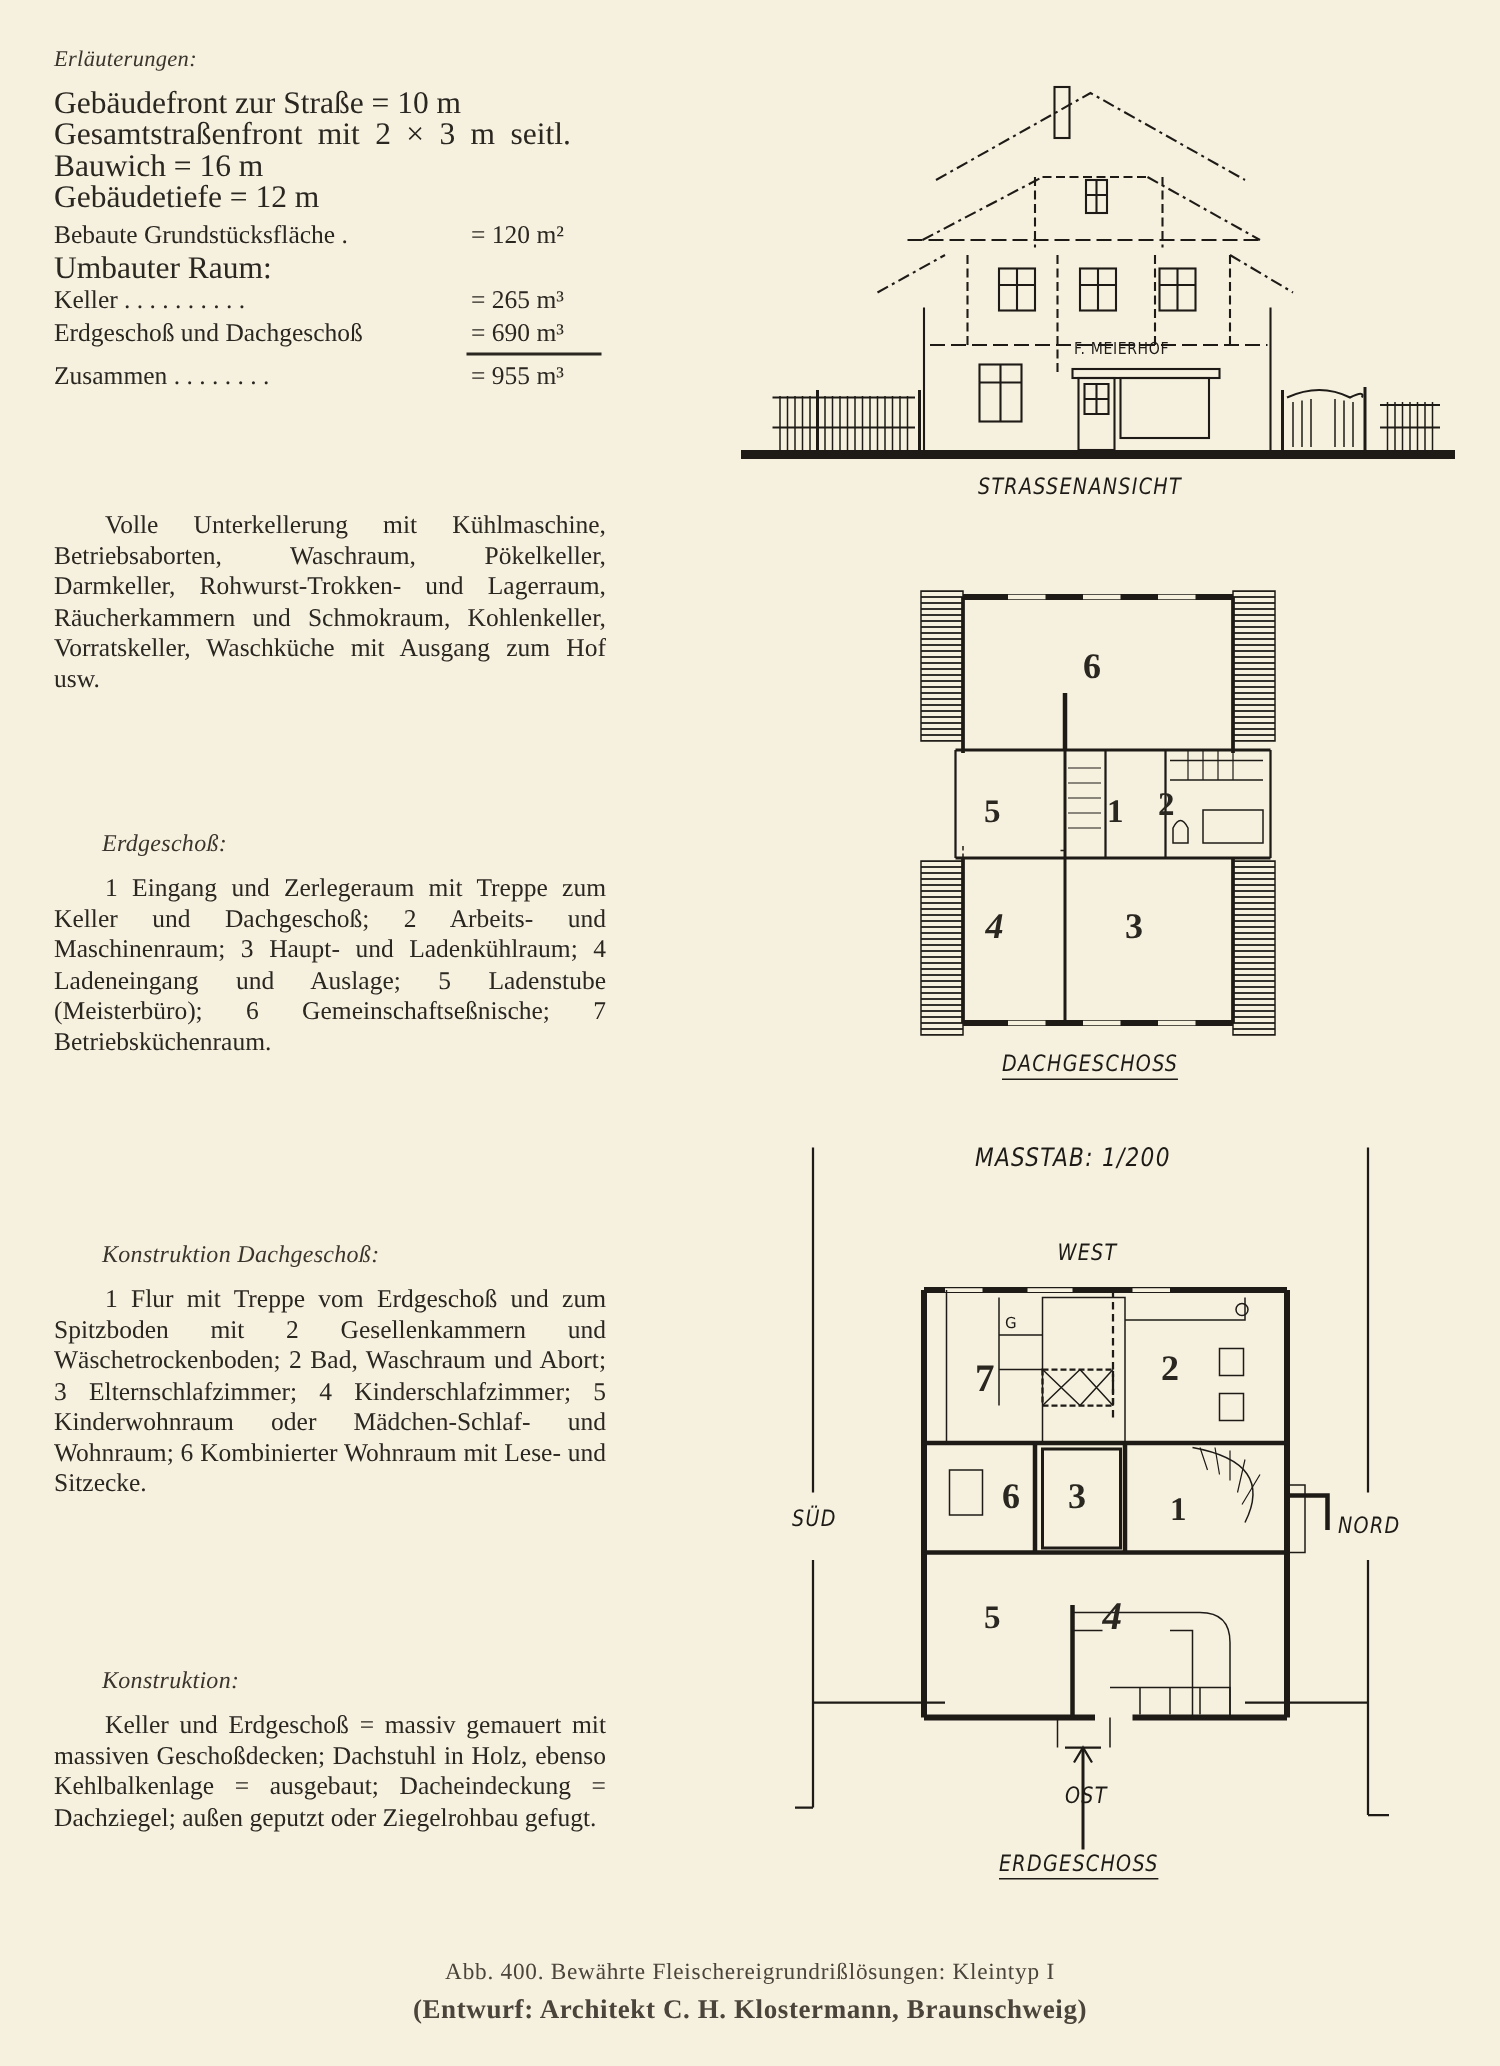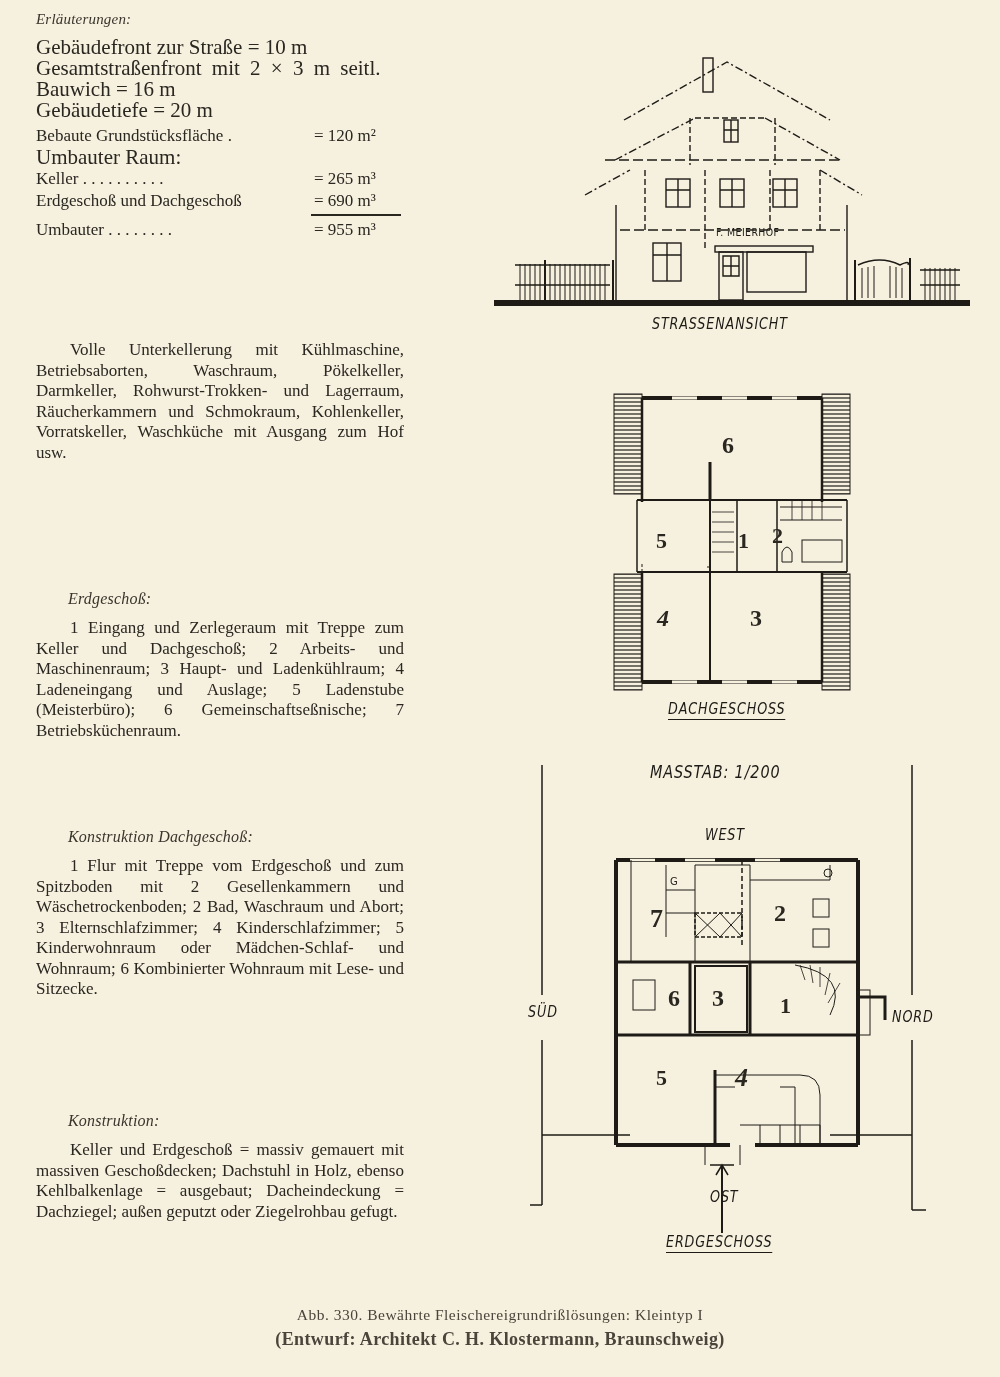--- a/index.html
+++ b/index.html
@@ -3,21 +3,21 @@
   <meta charset="utf-8">
   <style>
     html, body { margin: 0; padding: 0; }
     body {
       width: 1000px; height: 1377px; position: relative; overflow: hidden;
       background: #f6f1df;
       color: #2a2620;
       font-family: "Liberation Serif", "DejaVu Serif", serif;
     }
     .page { position: absolute; inset: 0; }
-    .col-left { position: absolute; left: 36px; top: 11px; width: 368px; }
+    .col-left { position: absolute; left: 36px; top: 32px; width: 368px; }
     .heading-it { font-style: italic; font-size: 15px; letter-spacing: 0.2px; color: #3a352c; }
     .stat-line { font-size: 21px; line-height: 21px; white-space: nowrap; }
     .stat-row { display: flex; font-size: 17px; line-height: 22px; }
     .stat-row .lbl { flex: 1; white-space: nowrap; overflow: hidden; }
     .stat-row .val { width: 90px; text-align: left; white-space: nowrap; }
     .sum-rule { margin-left: 275px; width: 90px; border-top: 2px solid #2a2620; margin-top: 2px; margin-bottom: 3px; }
     .para { font-size: 17px; line-height: 20.5px; text-align: justify; text-indent: 34px; }
     .sec { position: absolute; left: 36px; width: 368px; }
     .sec .heading-it { margin-left: 32px; font-size: 16px; margin-bottom: 10px; }
     .caption { position: absolute; left: 0; width: 1000px; text-align: center; color: #4a443a; }
@@ -31,47 +31,47 @@
 <body>
 
 <div class="page">
 
   <div class="col-left">
     <div class="heading-it">Erläuterungen:</div>
     <div style="height:9px"></div>
     <div class="stat-line">Gebäudefront zur Straße = 10 m</div>
     <div class="stat-line" style="word-spacing:5px">Gesamtstraßenfront mit 2 × 3 m seitl.</div>
     <div class="stat-line">Bauwich = 16 m</div>
-    <div class="stat-line">Gebäudetiefe = 20 m</div>
+    <div class="stat-line">Gebäudetiefe = 12 m</div>
     <div style="height:4px"></div>
     <div class="stat-row">
       <span class="lbl">Bebaute Grundstücksfläche .</span>
       <span class="val">= 120 m²</span>
     </div>
     <div class="stat-line">Umbauter Raum:</div>
     <div class="stat-row">
       <span class="lbl">Keller . . . . . . . . . .</span>
       <span class="val">= 265 m³</span>
     </div>
     <div class="stat-row">
       <span class="lbl">Erdgeschoß und Dachgeschoß</span>
       <span class="val">= 690 m³</span>
     </div>
     <div class="sum-rule"></div>
     <div class="stat-row">
-      <span class="lbl">Umbauter . . . . . . . .</span>
+      <span class="lbl">Zusammen . . . . . . . .</span>
       <span class="val">= 955 m³</span>
     </div>
   </div>
 
   <div class="sec" style="top:340px">
     <div class="para">Volle Unterkellerung mit Kühlmaschine, Betriebsaborten, Waschraum, Pökelkeller, Darmkeller, Rohwurst-Trokken- und Lagerraum, Räucherkammern und Schmokraum, Kohlenkeller, Vorratskeller, Waschküche mit Ausgang zum Hof usw.</div>
   </div>
 
-  <div class="sec" style="top:590px">
+  <div class="sec" style="top:554px">
     <div class="heading-it">Erdgeschoß:</div>
     <div class="para">1 Eingang und Zerlegeraum mit Treppe zum Keller und Dachgeschoß; 2 Arbeits- und Maschinenraum; 3 Haupt- und Ladenkühlraum; 4 Ladeneingang und Auslage; 5 Ladenstube (Meisterbüro); 6 Gemeinschaftseßnische; 7 Betriebsküchenraum.</div>
   </div>
 
   <div class="sec" style="top:828px">
     <div class="heading-it">Konstruktion Dachgeschoß:</div>
     <div class="para">1 Flur mit Treppe vom Erdgeschoß und zum Spitzboden mit 2 Gesellenkammern und Wäschetrockenboden; 2 Bad, Waschraum und Abort; 3 Elternschlafzimmer; 4 Kinderschlafzimmer; 5 Kinderwohnraum oder Mädchen-Schlaf- und Wohnraum; 6 Kombinierter Wohnraum mit Lese- und Sitzecke.</div>
   </div>
 
   <div class="sec" style="top:1112px">
@@ -235,16 +235,16 @@
   <div style="position:absolute; left:656px; top:1065px; font-size:22px; font-weight:bold;">5</div>
   <div style="position:absolute; left:735px; top:1063px; font-size:26px; font-weight:bold; font-style:italic;">4</div>
 
   <div class="drawing-label" style="left:705px; top:826px">WEST</div>
   <div class="drawing-label" style="left:528px; top:1003px">SÜD</div>
   <div class="drawing-label" style="left:892px; top:1008px">NORD</div>
   <div class="drawing-label" style="left:710px; top:1188px">OST</div>
   <div class="drawing-label ul" style="left:666px; top:1233px">ERDGESCHOSS</div>
 
   <div class="caption" style="top:1306px">
-    <div class="c1">Abb. 330. Bewährte Fleischereigrundrißlösungen: Kleintyp I</div>
+    <div class="c1">Abb. 400. Bewährte Fleischereigrundrißlösungen: Kleintyp I</div>
     <div class="c2">(Entwurf: Architekt C. H. Klostermann, Braunschweig)</div>
   </div>
 </div>
 
 </body></html>

